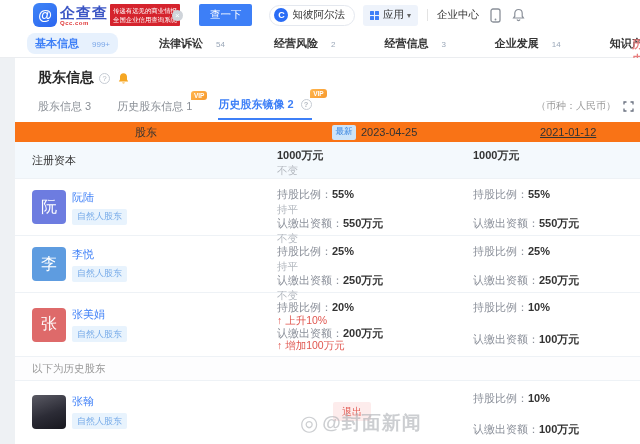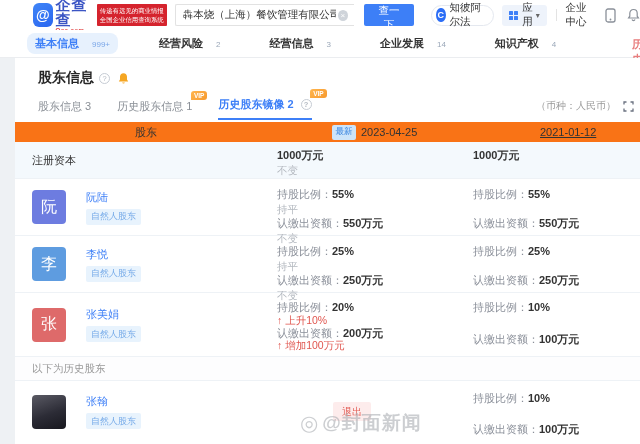--- a/index.html
+++ b/index.html
@@ -80,21 +80,21 @@
   .vval { color:#333; font-weight:bold; }
   .vchange { color:#b3b8bf; font-size:10.5px; }
   .vred { color:#e0564f; font-size:10.5px; }
   .r1,.r2 { height:57px; }
   .r3 { height:64px; }
   .r3 .vline { line-height:12.8px; }
   .r4 { height:61px; border-bottom:none; }
   .avatar { width:34px; height:34px; border-radius:4px; color:#fff; font-size:16px; display:flex; align-items:center;
     justify-content:center; flex:none; }
   .avatar-photo { background:linear-gradient(160deg,#5a5a64 0%,#2c2c36 55%,#17171e 100%); }
-  .sh-meta { margin-left:20px; }
+  .sh-meta { margin-left:6px; }
   .sh-name { font-size:11px; color:#3d7ff7; margin-bottom:4px; }
   .tag { display:inline-block; background:#e8f3fd; color:#74a9e8; font-size:9px; padding:1.5px 5px; border-radius:2px; }
   .gap1 { margin-top:14.5px; }
   .gap2 { margin-top:19px; }
   .divider-row { height:24px; display:flex; align-items:center; padding-left:17px; font-size:10.5px; color:#999;
     border-bottom:1px solid #eef2f6; background:#fdfdfe; }
   .exit-badge { display:inline-block; background:#fdecec; color:#e25c54; font-size:10px; padding:2.5px 9px; border-radius:2px; }
   .r4 .cell-a { display:flex; align-items:center; padding-top:0; padding-left:56px; }
   .r4 .cell-b { padding-top:10px; }
   
@@ -112,21 +112,20 @@
     <span class="logo-ico">@</span>
     <span class="brand-block">
       <div class="brand">企查查</div>
       <div class="brand-sub">Qcc.com</div>
     </span>
     <span class="red-badge">
       <div>传递有远见的商业情报</div>
       <div>全国企业信用查询系统</div>
     </span>
     <span class="search-wrap">
-      <input class="search-input" value="犇本烧（上海）餐饮管理有限公司" style="">
       <span class="clear-ico">×</span>
       <button class="search-btn">查一下</button>
     </span>
     <span class="top-right">
       <span class="alpha-pill">
         <span class="alpha-ico">C</span>
         <span class="alpha-label">知彼阿尔法</span>
       </span>
       <span class="apps-pill">
         <span class="grid-ico">
@@ -152,20 +151,24 @@
             <path d="M5 11.5a1.6 1.6 0 0 0 3 0" fill="none" stroke="#8a9099" stroke-width="1.2"></path>
           </svg>
       </span>
     </span>
   </header>
 
   <nav class="navbar">
     <span class="ntab active">
       <span class="lbl">基本信息</span>
       <span class="cnt">999+</span>
+    </span>
+    <span class="ntab">
+      <span class="lbl">法律诉讼</span>
+      <span class="cnt">54</span>
     </span>
     <span class="ntab">
       <span class="lbl">经营风险</span>
       <span class="cnt">2</span>
     </span>
     <span class="ntab">
       <span class="lbl">经营信息</span>
       <span class="cnt">3</span>
     </span>
     <span class="ntab">

